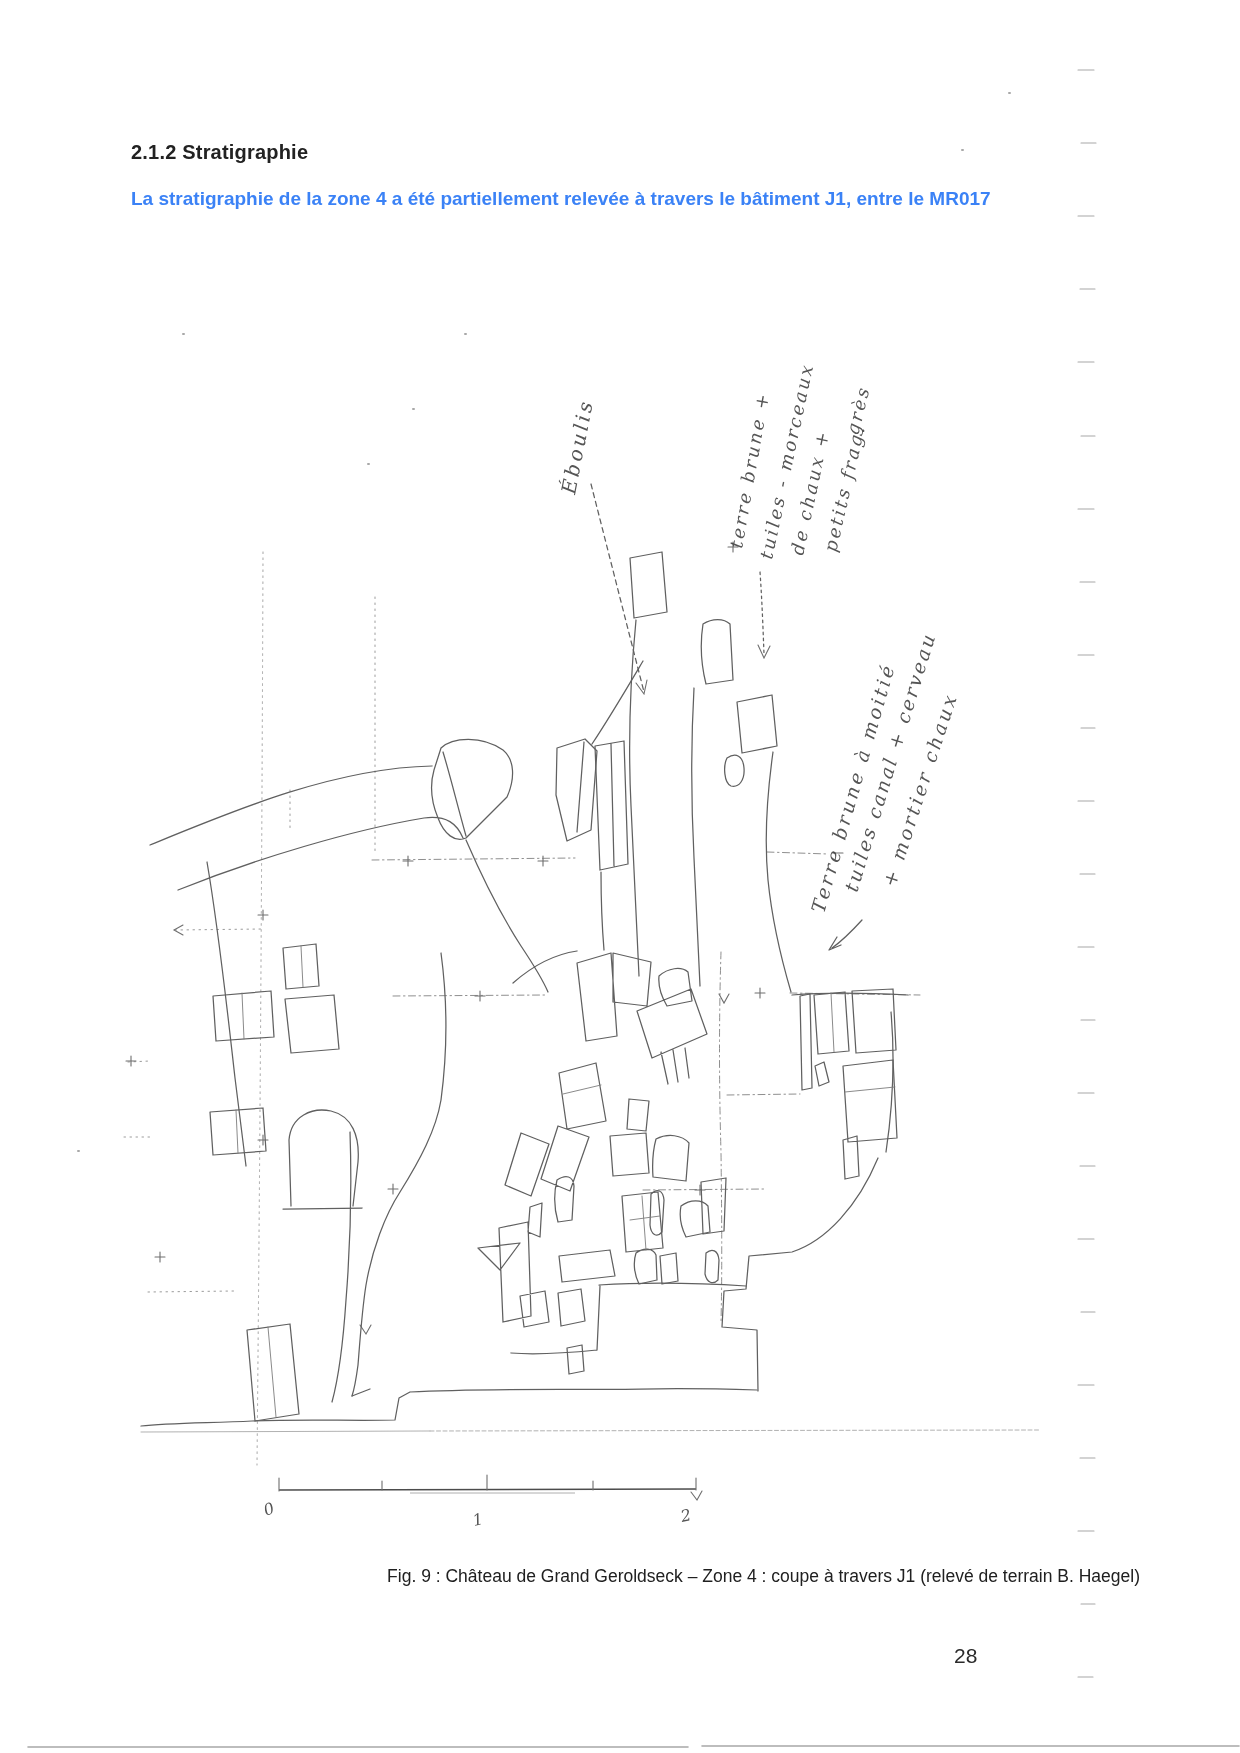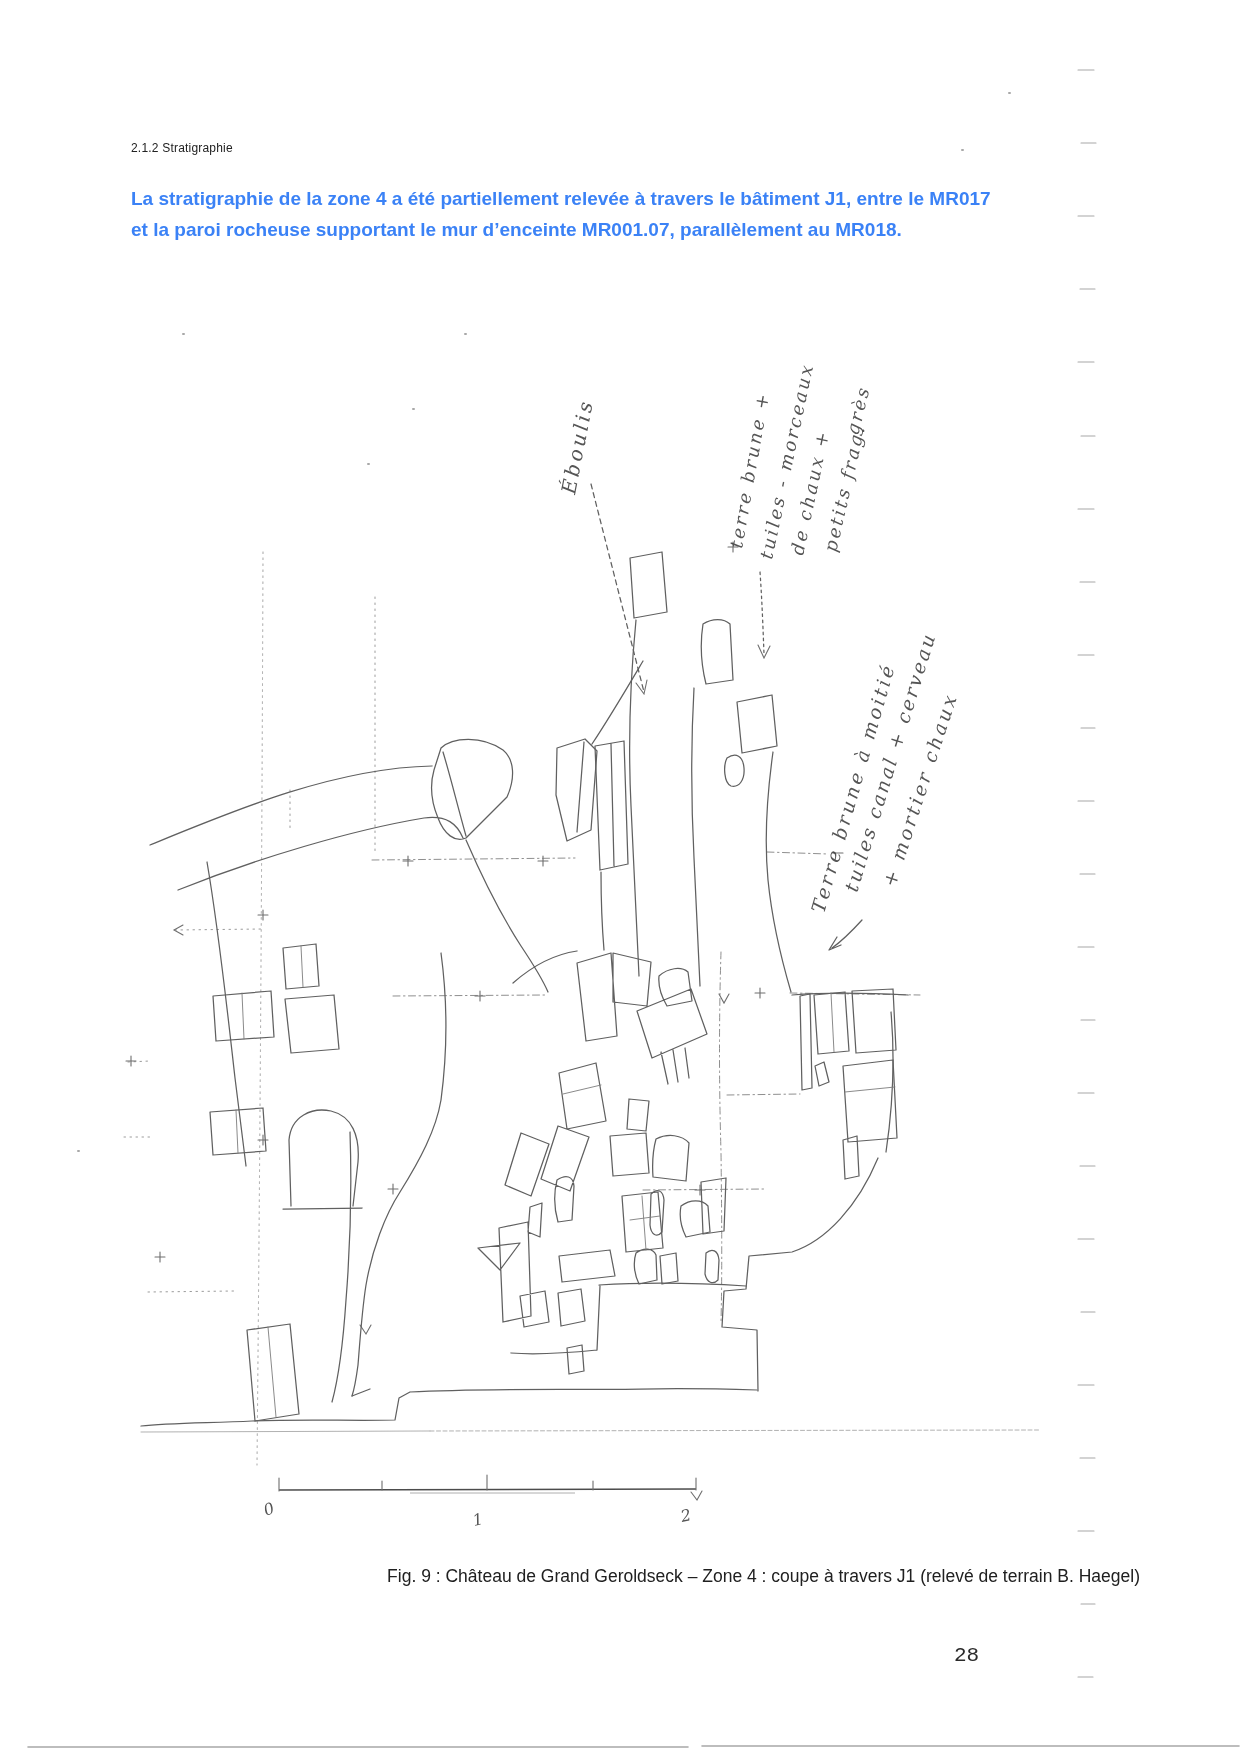--- a/index.html
+++ b/index.html
@@ -3,33 +3,33 @@
 <meta charset="utf-8">
 <style>
   html,body{margin:0;padding:0;background:#e8e8e8;}
   .page{
     position:relative;width:1240px;height:1753px;margin:0 auto;
     background:#ffffff;overflow:hidden;
     font-family:"Liberation Sans",sans-serif;color:#1f1f1f;
   }
   .heading{
     position:absolute;left:131px;top:141px;
-    font-size:12px;font-weight:normal;letter-spacing:0.2px;color:#222;
+    font-size:20px;font-weight:bold;letter-spacing:0.2px;color:#222;
   }
   .para{
     position:absolute;left:131px;top:183px;width:960px;
     font-size:19px;line-height:31px;color:#3b82f6;font-weight:bold;
   }
   .caption{
     position:absolute;left:100px;top:1566px;width:1040px;
     text-align:right;font-size:17.5px;color:#202020;
   }
   .pagenum{
     position:absolute;left:954px;top:1644px;
-    font-family:Liberation Mono, monospace;
+    font-family:Liberation Sans, sans-serif;
     font-size:21px;color:#2a2a2a;
   }
   svg.sketch{position:absolute;left:0;top:0;}
   .pencil{stroke:#606060;stroke-width:1.25;fill:none;stroke-linecap:round;stroke-linejoin:round;}
   .pencil-light{stroke:#7d7d7d;stroke-width:0.9;fill:none;stroke-linecap:round;}
   .dotline{stroke:#9b9b9b;stroke-width:1;fill:none;stroke-dasharray:1.5 4.5;stroke-linecap:round;}
   .dashdot{stroke:#8f8f8f;stroke-width:1;fill:none;stroke-dasharray:7 3.5 1.5 3.5;stroke-linecap:round;}
   .tick{stroke:#6e6e6e;stroke-width:1.1;fill:none;stroke-linecap:round;}
   .scan{stroke:#a8a8a8;fill:none;stroke-linecap:round;}
   .hand{
@@ -39,21 +39,20 @@
 </style>
 </head>
 <body>
 
 <div class="page">
 
   <div class="heading">2.1.2 Stratigraphie</div>
 
   <div class="para">
     <div>La stratigraphie de la zone 4 a été partiellement relevée à travers le bâtiment J1, entre le MR017</div>
-    <div>et la paroi rocheuse supportant le mur d’enceinte MR001.07, parallèlement au MR018.</div>
   </div>
 
   <svg class="sketch" width="1240" height="1753" viewBox="0 0 1240 1753" xmlns="http://www.w3.org/2000/svg">
 
     <g>
       <path class="dotline" d="
         M263,552 C262,850 260,1150 257,1465
         M290,790 L290,832
         M375,597 L375,852
         M175,930 L263,929

